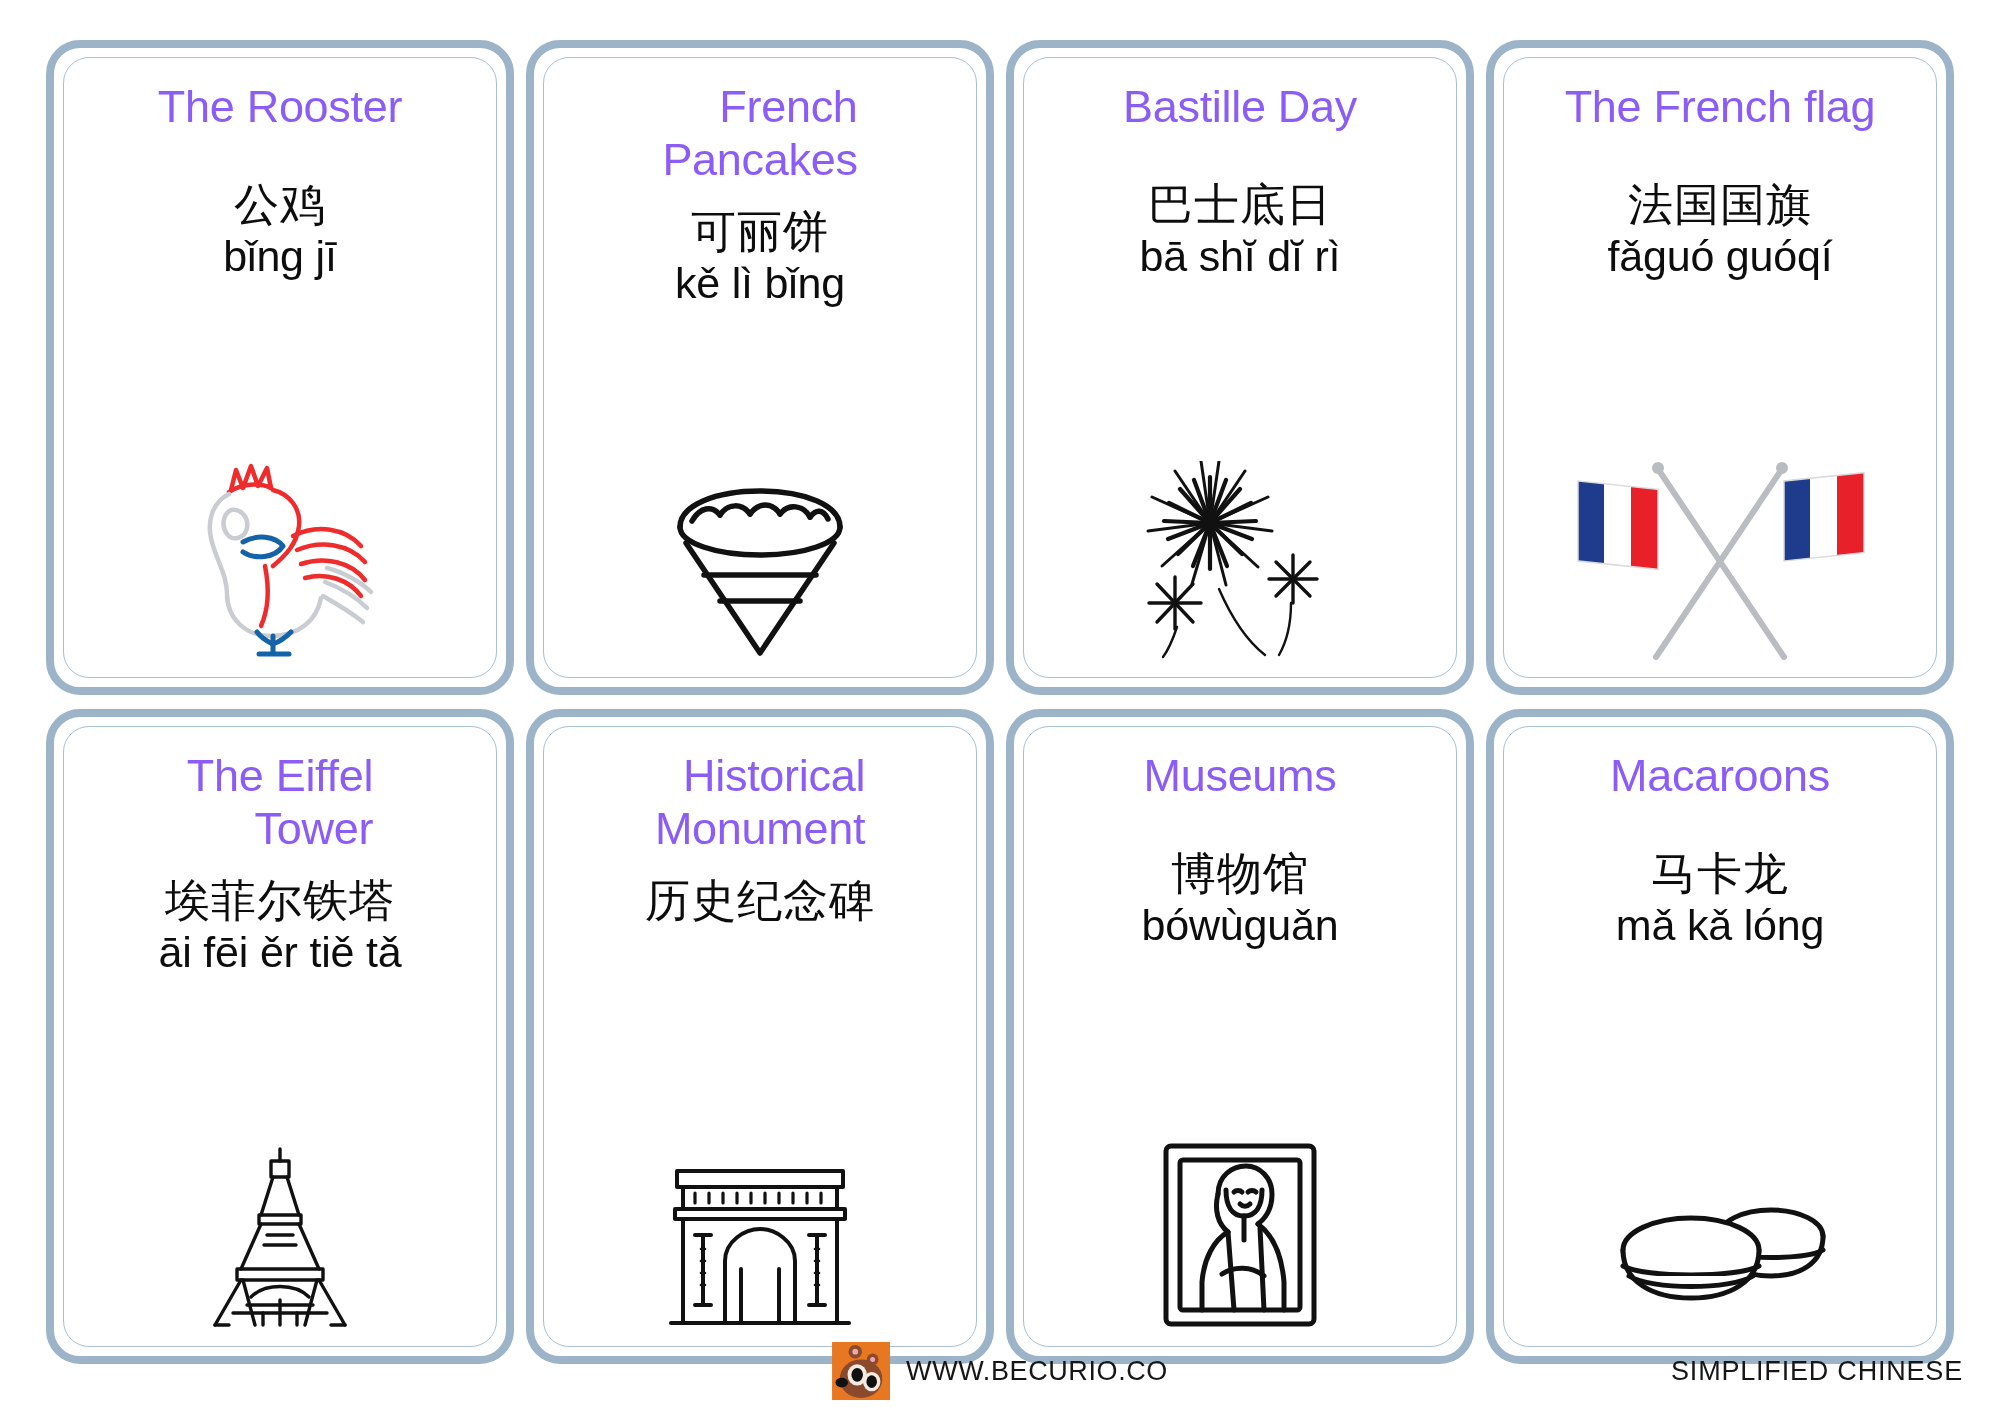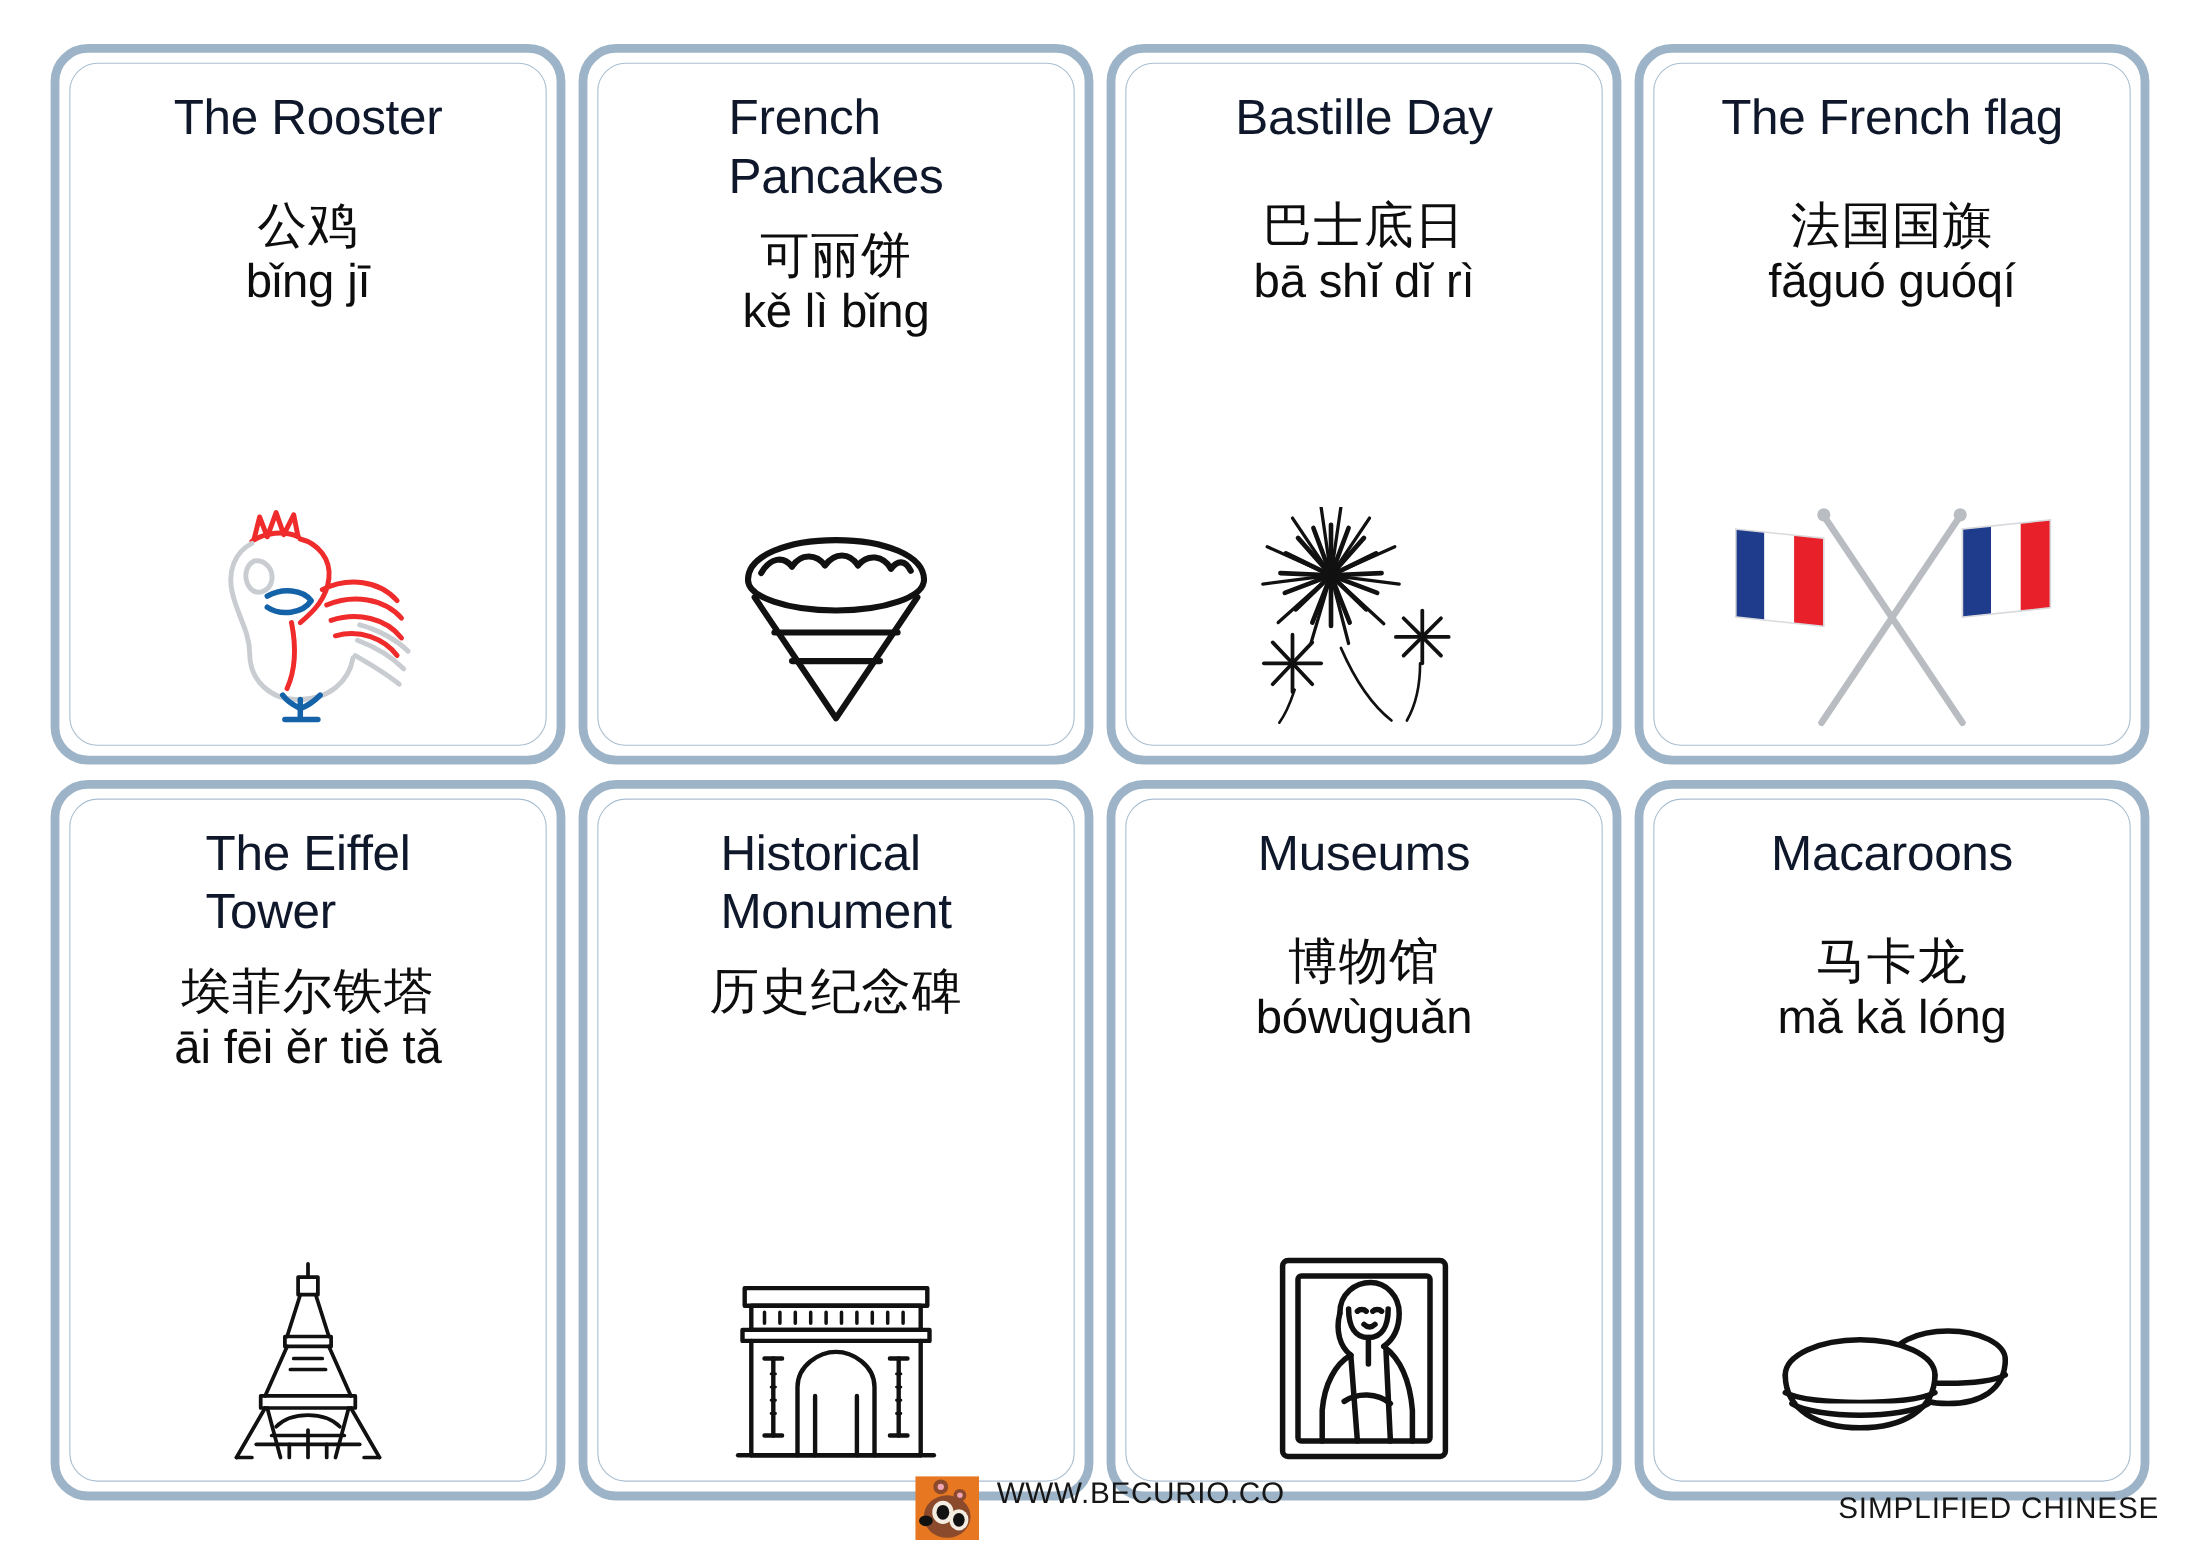--- a/index.html
+++ b/index.html
@@ -37,22 +37,22 @@
     background: #ffffff;
     display: flex;
     flex-direction: column;
     align-items: center;
     padding: 22px 16px 14px 16px;
     overflow: hidden;
   }
   .title {
     font-size: 45px;
     line-height: 1.18;
-    color: #0f172a;
-    text-align: left;
+    color: #8b5cf6;
+    text-align: right;
     font-weight: 400;
     letter-spacing: -0.3px;
     white-space: pre-line;
   }
   .han {
     font-size: 45px;
     line-height: 1.15;
     color: #0d0d0d;
     text-align: center;
     font-weight: 400;
@@ -86,20 +86,21 @@
     left: 0; right: 0; bottom: 0;
     height: 86px;
     display: flex;
     align-items: center;
   }
   #brand {
     position: absolute;
     left: 50%;
     transform: translateX(-50%);
     display: flex;
+    align-items: center;
     gap: 16px;
   }
   #brand-logo { width: 58px; height: 58px; display:block; }
   #brand-url {
     font-size: 27px;
     letter-spacing: 0.6px;
     color: #161616;
   }
   #lang-label {
     position: absolute;

